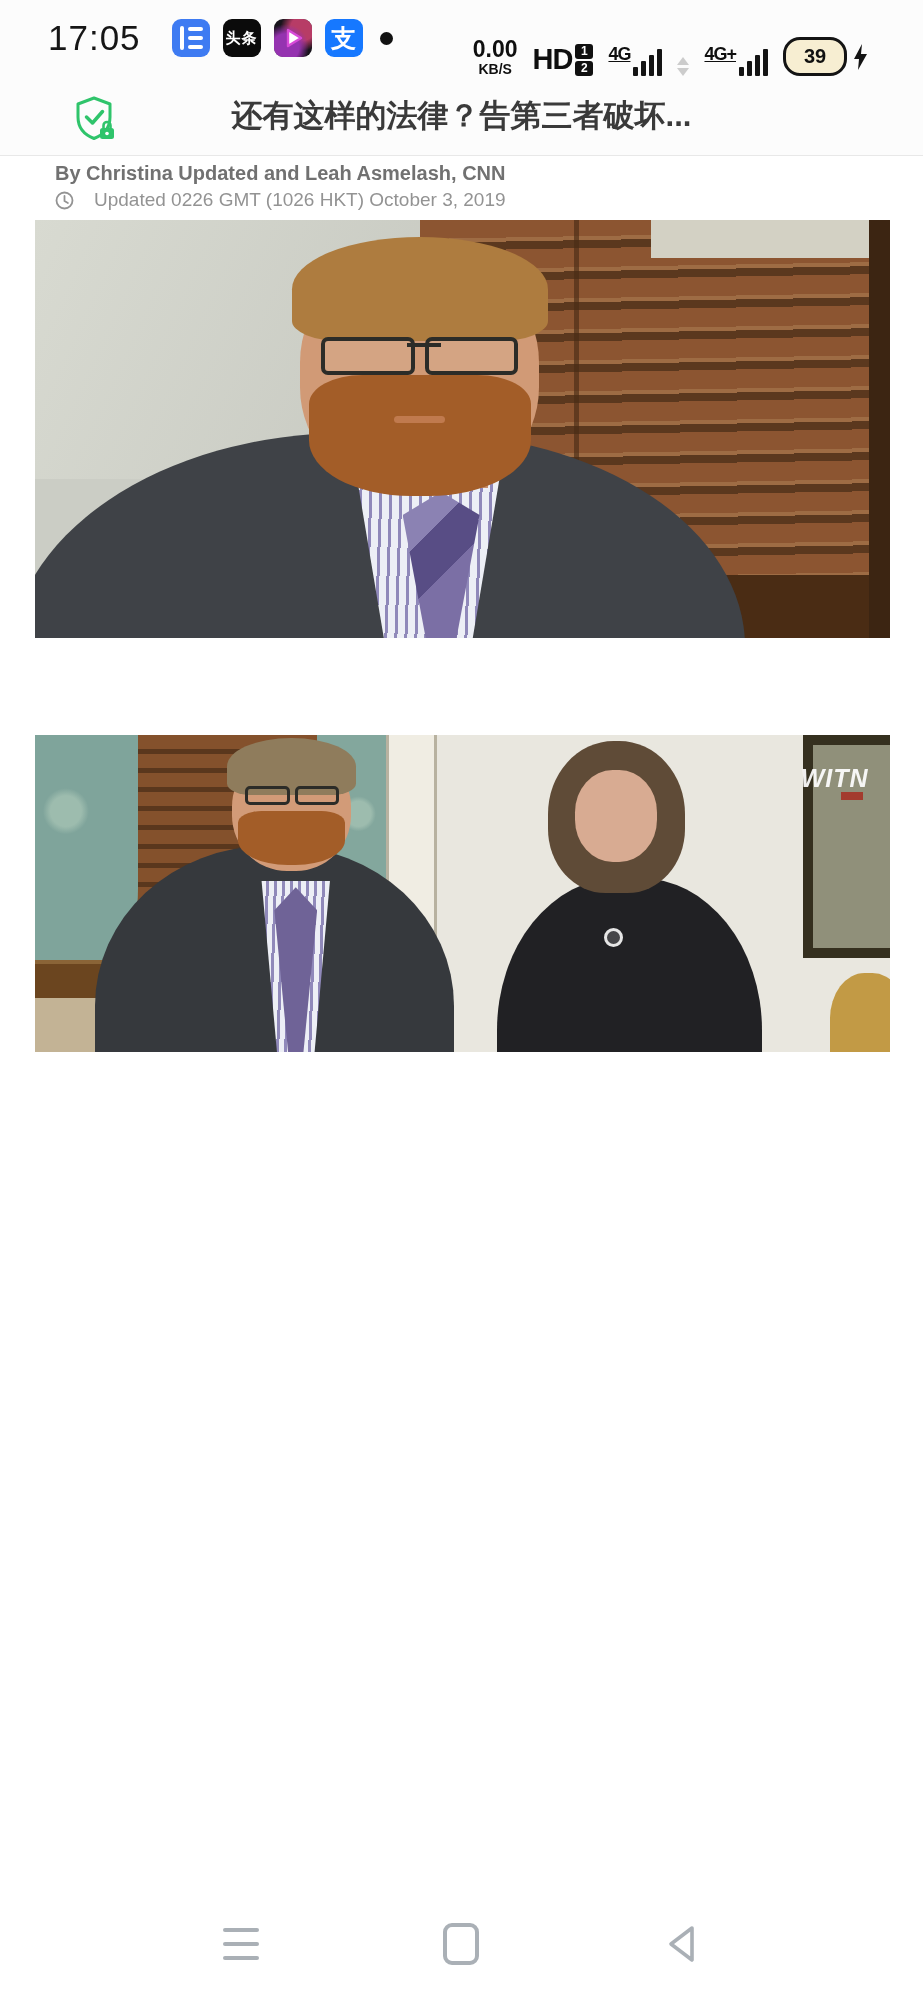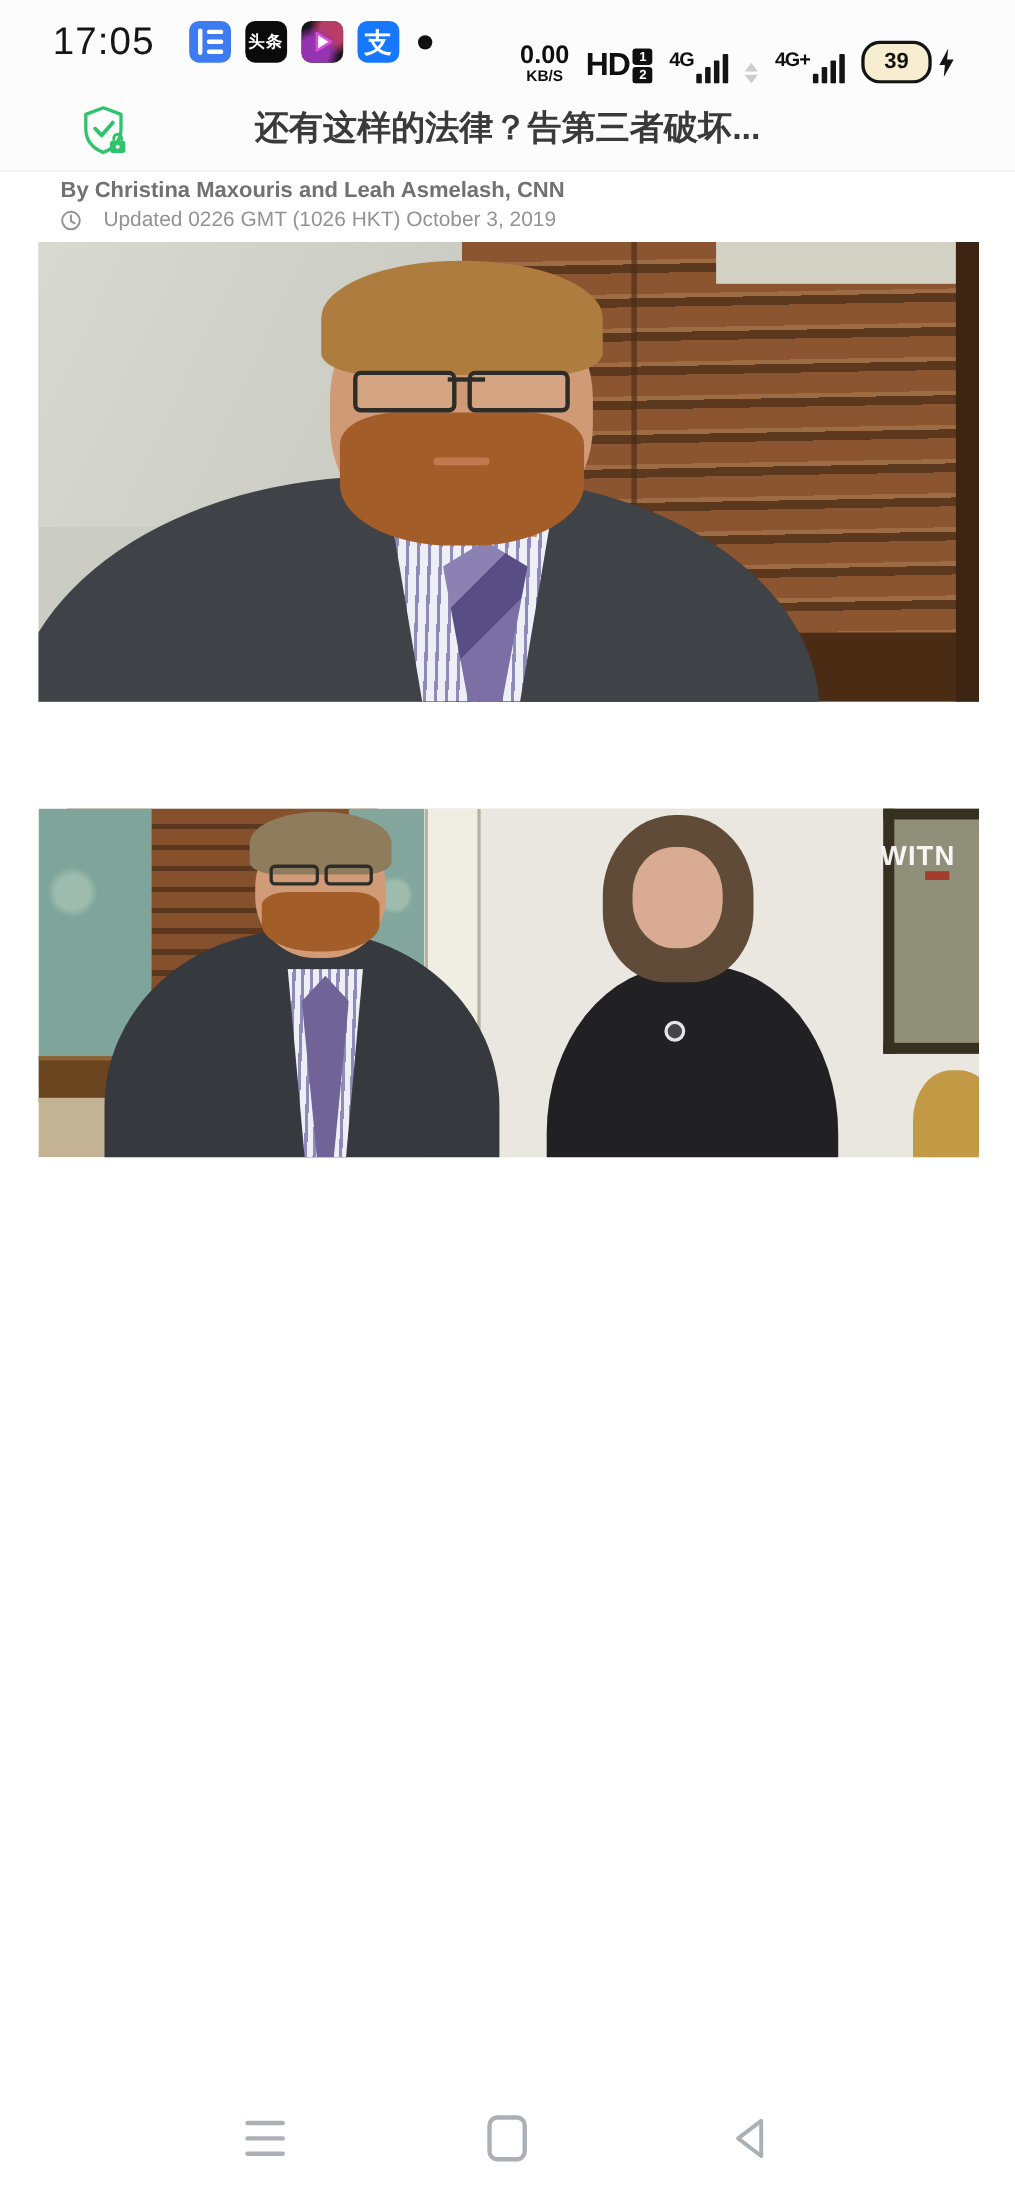--- a/index.html
+++ b/index.html
@@ -28,21 +28,21 @@
   .sb-dot{width:13px;height:13px;border-radius:50%;background:#111;margin-left:4px;}
   .sb-right{position:absolute;right:54px;top:0;height:76px;display:flex;align-items:flex-end;gap:15px;}
   .speed{text-align:center;color:#0f0f0f;line-height:1.02;}
   .speed .v{font-size:23px;font-weight:bold;}
   .speed .u{font-size:14px;font-weight:bold;}
   .hdwrap{display:flex;align-items:center;gap:3px;}
   .hd{font-size:29px;font-weight:bold;color:#0f0f0f;letter-spacing:-1px;}
   .hdbadge{width:18px;height:32px;display:flex;flex-direction:column;gap:2px;}
   .hdbadge span{flex:1;background:#101010;color:#fff;font-size:12px;font-weight:bold;display:flex;align-items:center;justify-content:center;border-radius:3px;}
   .sim{display:flex;align-items:flex-end;gap:3px;}
-  .sim .lbl{font-size:18px;font-weight:bold;color:#0f0f0f;margin-bottom:11px;letter-spacing:-1px;}
+  .sim .lbl{font-size:18px;font-weight:bold;color:#0f0f0f;margin-bottom:11px;letter-spacing:-1px;text-decoration:underline;}
   .bars{display:flex;align-items:flex-end;gap:3px;height:28px;}
   .bars i{display:block;width:5px;background:#141414;border-radius:1px;}
   .b1{height:9px}.b2{height:15px}.b3{height:21px}.b4{height:27px}
   .arrows{display:flex;flex-direction:column;gap:3px;align-items:center;}
   .arr-up{width:0;height:0;border-left:6px solid transparent;border-right:6px solid transparent;border-bottom:8px solid #cccccc;}
   .arr-dn{width:0;height:0;border-left:6px solid transparent;border-right:6px solid transparent;border-top:8px solid #cccccc;}
   .batwrap{display:flex;align-items:center;gap:5px;}
   .battery{width:58px;height:33px;border:3px solid #141414;border-radius:17px;background:#f7eed2;display:flex;align-items:center;justify-content:center;font-size:20px;font-weight:bold;color:#111;}
   
   .titlebar{
@@ -54,21 +54,21 @@
     position:absolute;left:0;right:0;top:0;height:79px;
     display:flex;align-items:center;justify-content:center;
     font-size:31px;color:#3a3a3a;font-weight:bold;
   }
   
   .article{position:absolute;top:156px;left:0;right:0;background:#fff;}
   .byline{margin:6px 0 0 55px;font-size:20px;font-weight:bold;color:#717171;line-height:22px;}
   .updated{margin:5px 0 0 55px;font-size:19px;color:#939393;line-height:22px;display:flex;align-items:center;gap:20px;}
   .photo{position:relative;margin:9px auto 0 35px;width:855px;overflow:hidden;}
   .photo1{height:418px;background:#cbcdc5;}
-  .photo2{height:317px;background:#e9e7df;margin-top:97px;}
+  .photo2{height:317px;background:#e9e7df;margin-top:97px;font-style:italic;}
   .abs{position:absolute;}
   
   .p1-wall-light{left:0;top:0;width:52%;height:62%;background:linear-gradient(115deg,#d8dad1,#c5c7bf);}
   .p1-walltr{right:0;top:0;width:28%;height:9%;background:#d3d1c4;}
   .p1-blinds{left:45%;top:0;width:55%;height:87%;background:repeating-linear-gradient(179deg,#8c5531 0 19px,#9e6c44 19px 23px,#5b381e 23px 31px);}
   .p1-cord{left:63%;top:0;width:5px;height:70%;background:#4a2d15;opacity:.65;}
   .p1-sill{right:0;bottom:0;width:57%;height:15%;background:#4a2c14;}
   .p1-frame-r{right:0;top:0;width:2.5%;height:100%;background:#3c2512;}
   .p1-suit{left:-3%;bottom:-9%;width:86%;height:58%;background:#3f4247;border-radius:46% 44% 0 0/95% 88% 0 0;}
   .p1-shirt{left:36%;bottom:0;width:20%;height:39%;background:repeating-linear-gradient(92deg,#edeff6 0 7px,#9089ba 7px 10px);clip-path:polygon(8% 0,92% 0,76% 100%,24% 100%);}
@@ -192,21 +192,21 @@
       <path d="M12.5 22 L18.5 28 L28.5 16.5" fill="none" stroke="#2fc46b" stroke-width="3.5" stroke-linecap="round" stroke-linejoin="round"></path>
       <rect x="26" y="33" width="14" height="11" rx="2.5" fill="#2fc46b"></rect>
       <path d="M29.5 33 v-2.5 a3.5 3.5 0 0 1 7 0 v2.5" fill="none" stroke="#2fc46b" stroke-width="2.6"></path>
       <circle cx="33" cy="38.5" r="1.8" fill="#ffffff"></circle>
     </svg>
   </span>
   <div class="pagetitle">还有这样的法律？告第三者破坏...</div>
 </div>
 
 <div class="article">
-  <div class="byline">By Christina Maxouris and Leah Asmelash, CNN</div>
+  <div class="byline">By Christina Updated and Leah Asmelash, CNN</div>
   <div class="updated">
     <svg width="19" height="19" viewBox="0 0 19 19">
       <circle cx="9.5" cy="9.5" r="8" fill="none" stroke="#939393" stroke-width="1.8"></circle>
       <path d="M9.5 5 v5 l3.4 2" fill="none" stroke="#939393" stroke-width="1.8" stroke-linecap="round"></path>
     </svg>
     <span>Updated 0226 GMT (1026 HKT) October 3, 2019</span>
   </div>
 
   <div class="photo photo1">
     <div class="abs p1-wall-light"></div>

